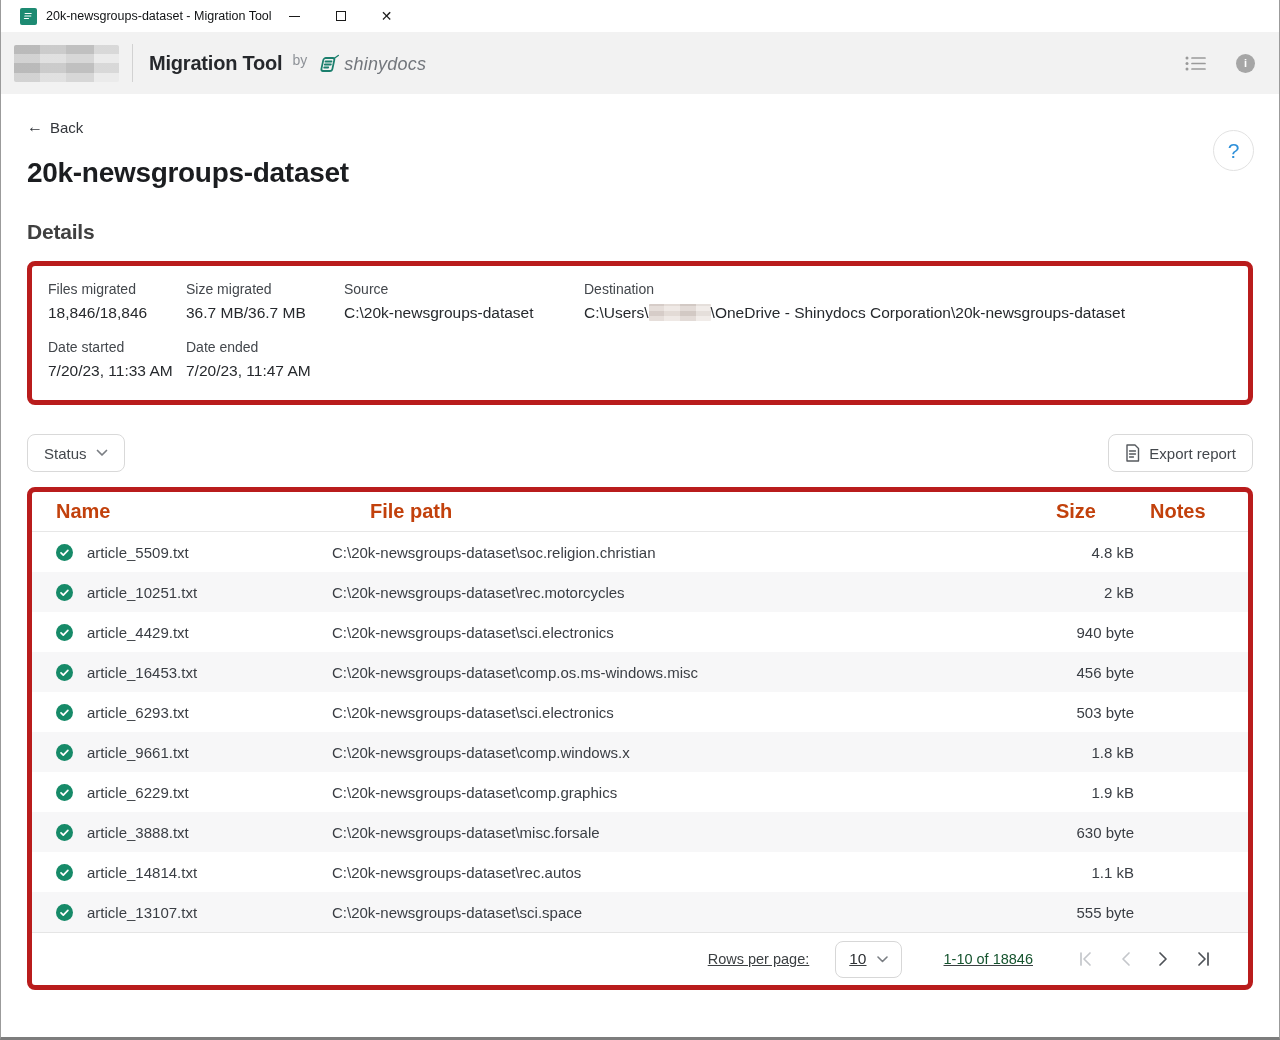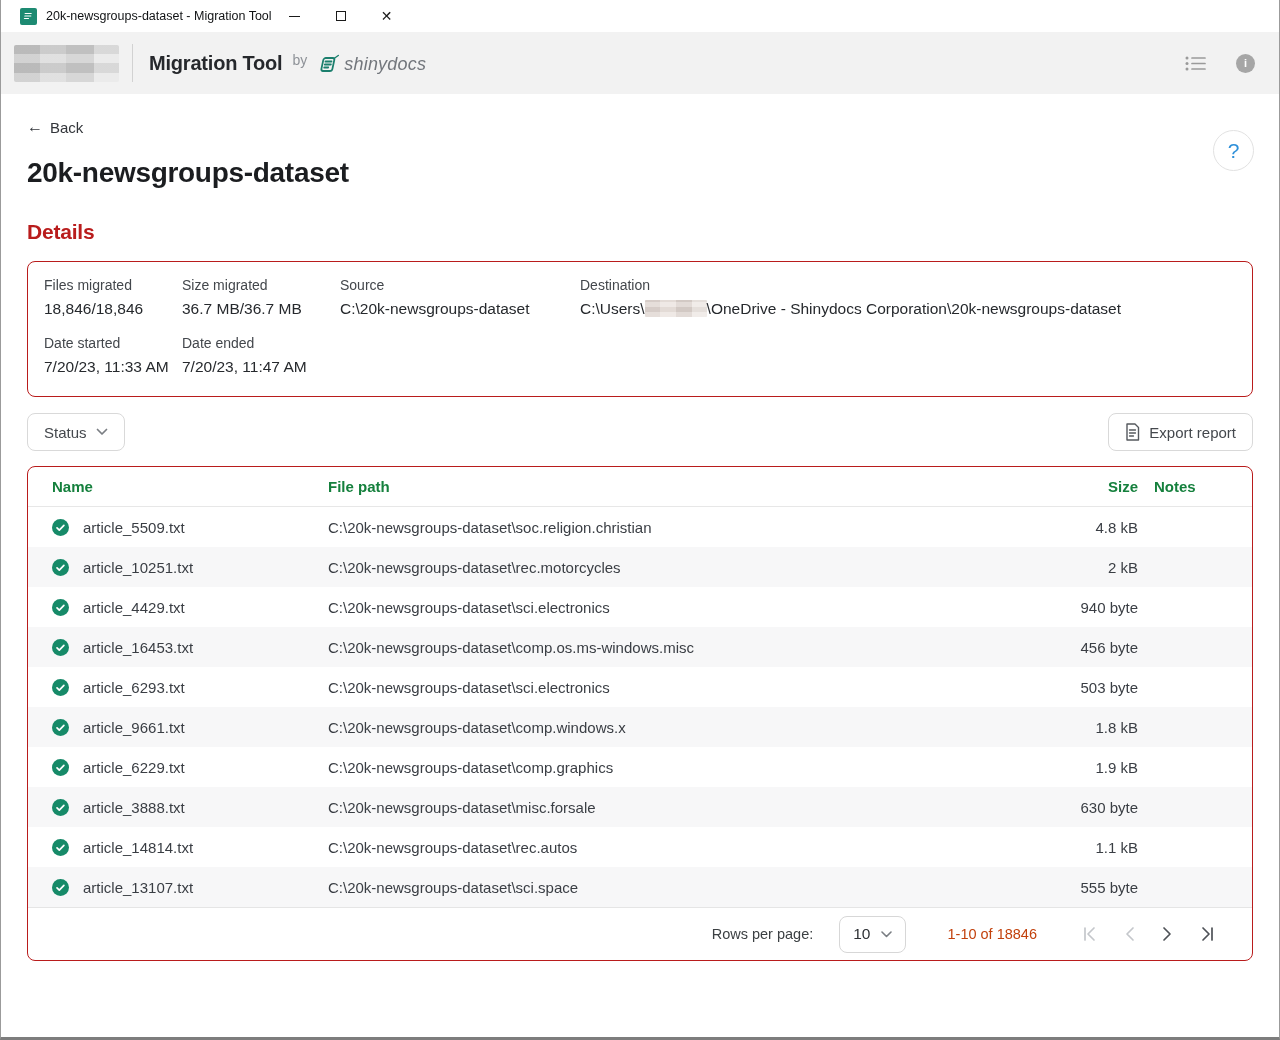--- a/index.html
+++ b/index.html
@@ -72,24 +72,24 @@
   }
   .back .arrow { font-size: 16px; }
   .help-btn {
     position: absolute; top: 36px; right: 25px;
     width: 41px; height: 41px; border-radius: 50%;
     border: 1px solid #e2e2e2; background: #fff;
     color: #2e90d9; font-size: 21px;
     display: flex; align-items: center; justify-content: center; cursor: pointer;
   }
   h1 { margin-top: 21px; font-size: 28px; font-weight: 700; color: #1b1d20; letter-spacing: -0.3px; }
-  h2 { font-size: 21px; font-weight: 700; color: #b91c1c; letter-spacing: -0.2px; }
+  h2 { font-size: 21px; font-weight: 700; color: #404040; letter-spacing: -0.2px; }
   .h2-details { margin-top: 31px; }
   .h2-files { margin-top: 32px; }
-  .card { border: 1px solid #b91c1c; border-radius: 8px; background: #fff; }
+  .card { border: 5px solid #b91c1c; border-radius: 8px; background: #fff; }
   
   .details-card { margin-top: 17px; padding: 15px 16px 20px 16px; }
   .details-grid {
     display: grid;
     grid-template-columns: 138px 158px 240px 1fr;
     row-gap: 17px;
   }
   .field-label { font-size: 14px; color: #43474c; margin-bottom: 7px; }
   .field-value { font-size: 15.5px; color: #26292d; white-space: nowrap; }
   .redact {
@@ -98,53 +98,53 @@
     background-image:
       repeating-linear-gradient(0deg, rgba(255,255,255,0.25) 0 5px, rgba(0,0,0,0.03) 5px 10px),
       repeating-linear-gradient(90deg, #ddd3ce 0 15px, #eae2dd 15px 31px, #d9cfca 31px 47px, #ece6e2 47px 62px);
   }
   
   .controls { margin-top: 16px; display: flex; align-items: center; justify-content: space-between; }
   .btn {
     display: inline-flex; align-items: center; gap: 9px;
     height: 38px; padding: 0 16px;
     border: 1px solid #d9d9d9; border-radius: 8px; background: #fff;
-    font-family: inherit; font-size: 15px; color: #44484d; cursor: pointer;
+    font-family: inherit; font-size: 15px; color: #44484d; cursor: pointer; margin-top: 13px;
   }
   
   .table-card { margin-top: 15px; overflow: hidden; }
   .trow, .thead-row {
     display: grid;
     grid-template-columns: 276px 1fr 125px 90px;
     align-items: center;
     padding: 0 24px 0 24px;
     height: 40px;
   }
-  .thead-row { border-bottom: 1px solid #e7e7e7; font-weight: 700; font-size: 15px; color: #15803d; }
+  .thead-row { border-bottom: 1px solid #e7e7e7; font-weight: 700; font-size: 20px; color: #c2410c; gap: 38px; }
   .trow { font-size: 15px; color: #3a3e44; }
   .trow.alt { background: #f7f7f8; }
   .cell-size, .col-size { text-align: right; }
   .col-notes, .cell-notes { padding-left: 16px; }
   .cell-name { display: flex; align-items: center; gap: 14px; }
   .check-icon { width: 17px; height: 17px; display: inline-flex; flex: 0 0 auto; }
   
   .tfoot {
     border-top: 1px solid #e5e5e5;
     height: 53px;
     display: flex; align-items: center; justify-content: flex-end;
     padding: 0 36px 0 24px;
-    font-size: 14.5px; color: #3c4043;
+    font-size: 14.5px; color: #3c4043; text-decoration: underline;
   }
   .rpp-select {
     display: inline-flex; align-items: center; gap: 10px;
     height: 37px; padding: 0 13px;
     border: 1px solid #d7d7d7; border-radius: 8px;
     margin-left: 26px; font-size: 15.5px; color: #2e3135; cursor: pointer;
   }
-  .range-text { margin-left: 42px; color: #c2410c; }
+  .range-text { margin-left: 42px; color: #14532d; }
   .pager { display: flex; align-items: center; gap: 25px; margin-left: 44px; }
   .pager-btn { display: inline-flex; cursor: pointer; }
   .pager-btn.disabled { cursor: default; }
 </style>
 </head>
 <body>
 
 <div class="window">
 
   <div class="titlebar">

